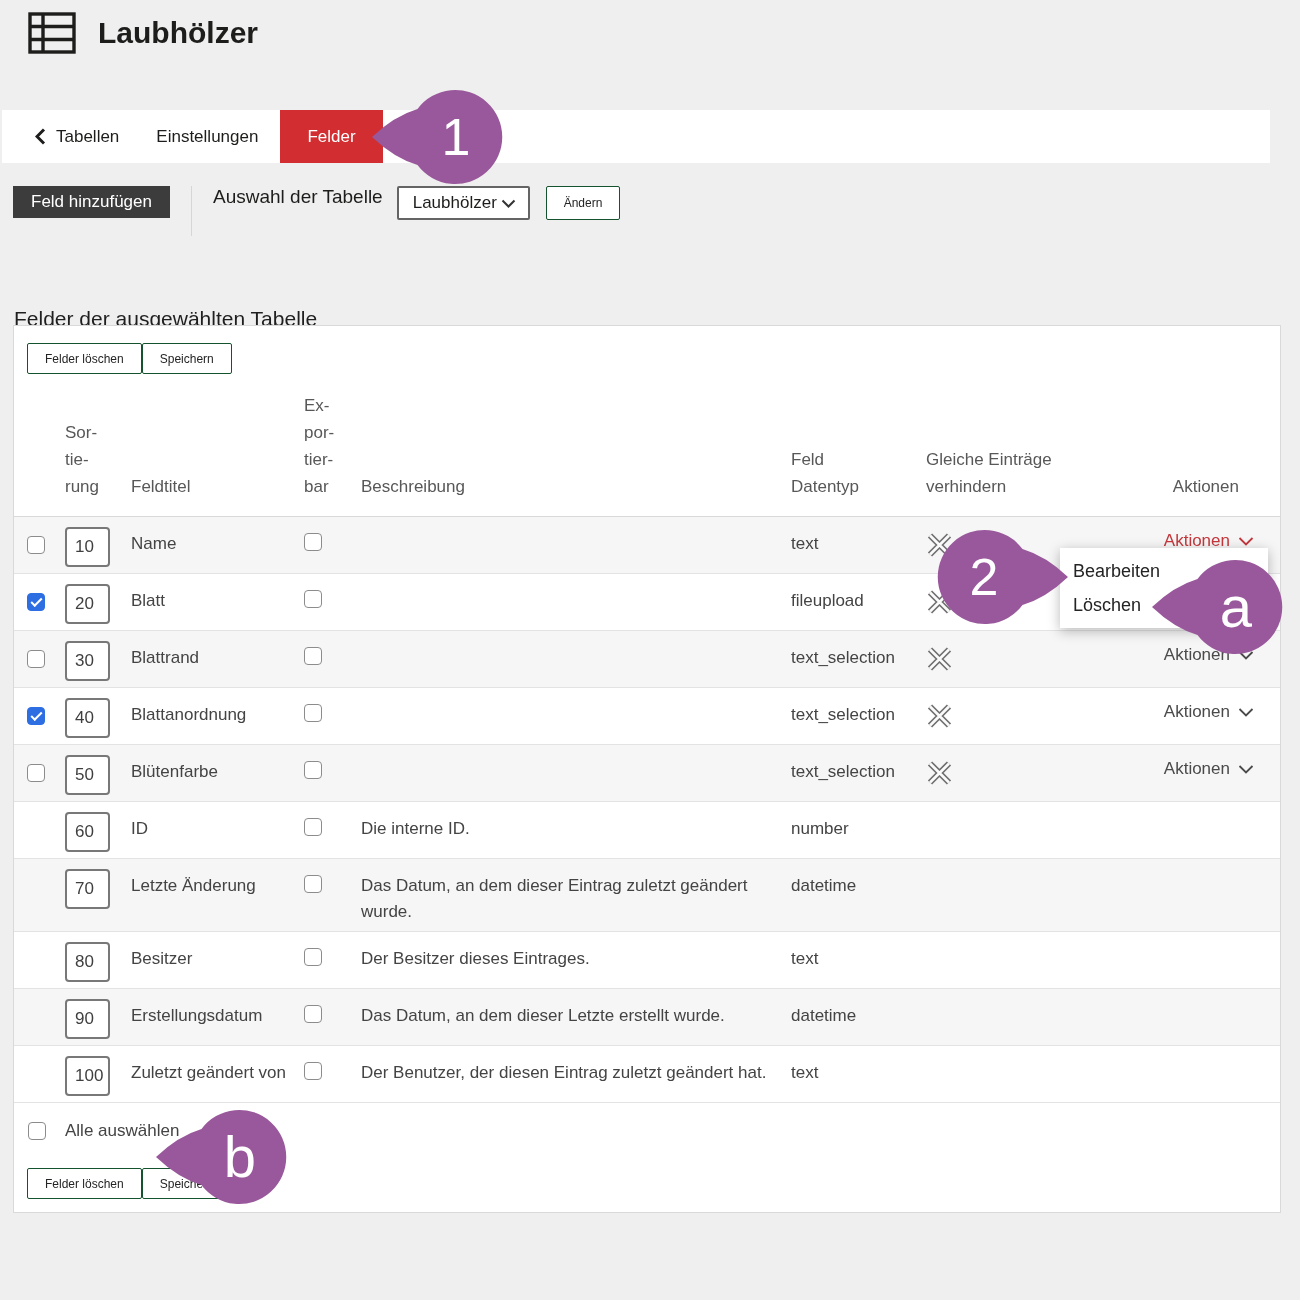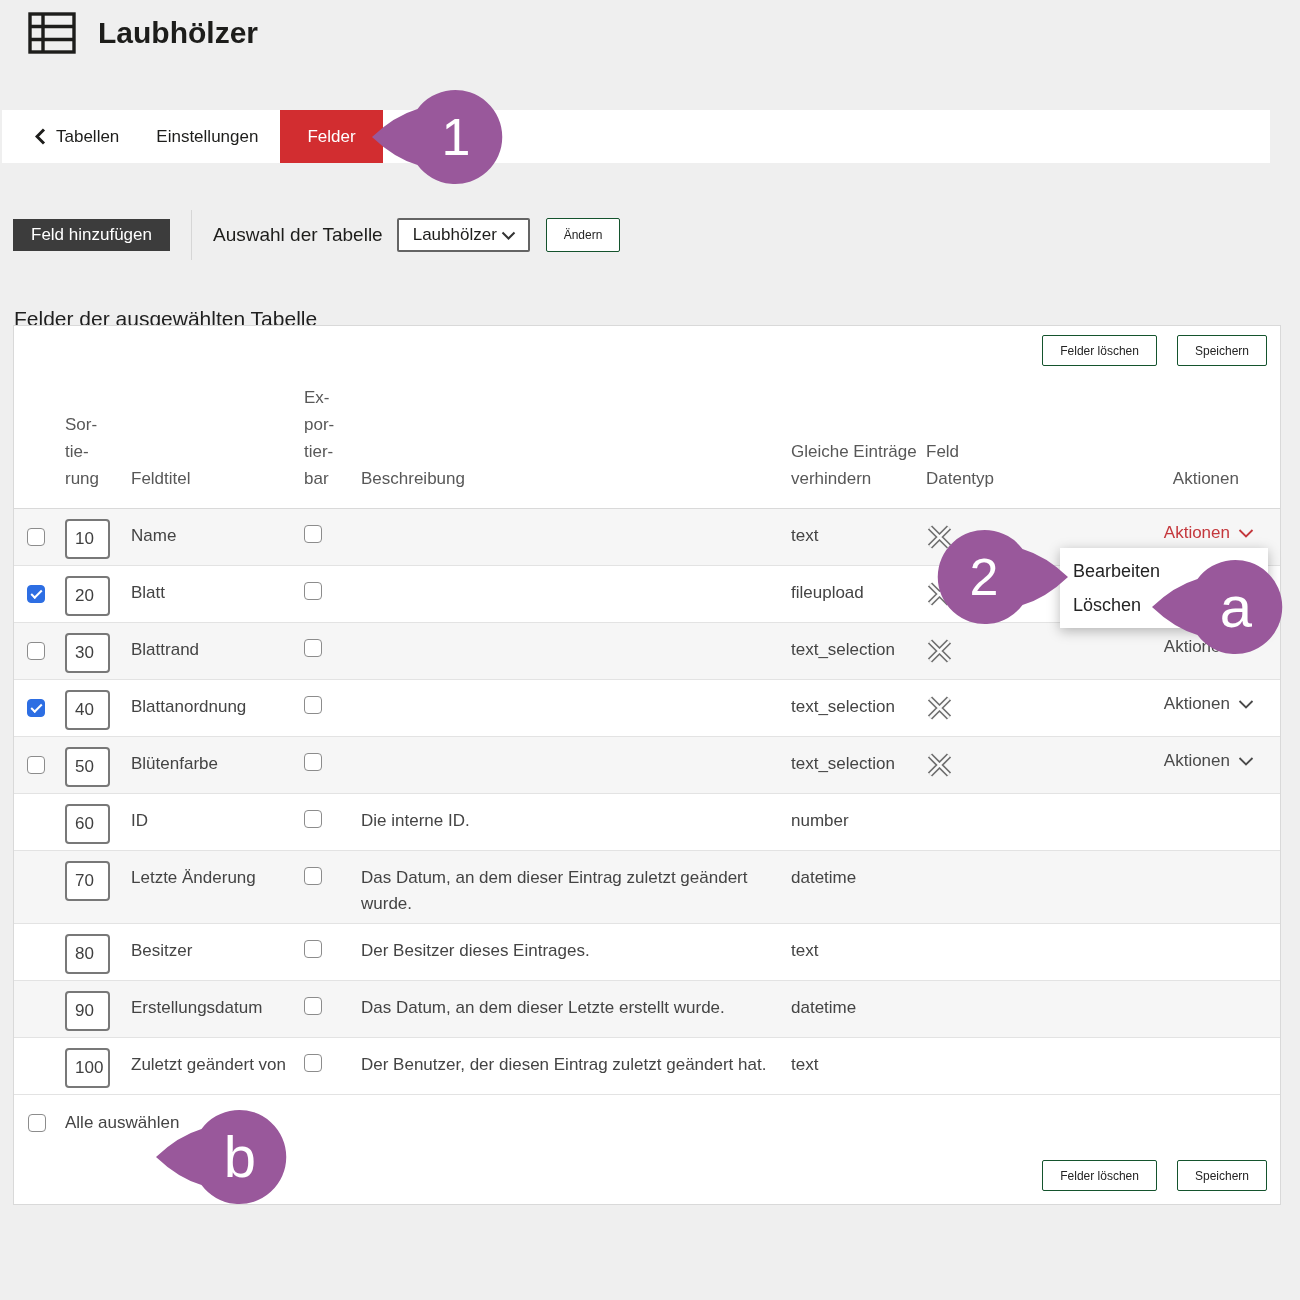--- a/index.html
+++ b/index.html
@@ -12,34 +12,34 @@
   .app-title { font-size:30px; font-weight:bold; color:#1d1d1b; }
 
   
   .navbar { position:absolute; left:2px; top:110px; width:1268px; height:53px; background:#fff; display:flex; align-items:center; }
   .nav-back { display:flex; align-items:center; gap:10px; margin-left:33px; cursor:pointer; }
   .nav-item { font-size:17px; color:#1d1d1b; cursor:pointer; }
   .nav-item.settings { margin-left:37px; }
   .nav-tab-active { margin-left:22px; height:53px; display:flex; align-items:center; padding:0 27px; background:#d22d30; color:#fff; font-size:17px; cursor:pointer; }
 
   
-  .toolbar { position:absolute; left:13px; top:210px; height:50px; display:flex; align-items:center; }
+  .toolbar { position:absolute; left:13px; top:186px; height:50px; display:flex; align-items:flex-start; }
   .btn-dark { background:#3c3c3c; color:#fff; border:none; font-size:17px; padding:6px 18px; height:32px; min-width:152px; font-family:inherit; cursor:pointer; }
   .toolbar-divider { width:1px; height:50px; background:#d6d6d6; margin:0 21px; }
   .toolbar-label { font-size:19px; color:#1d1d1b; }
   .select { margin-left:14px; width:133px; height:34px; border:2px solid #646464; background:#fff; display:flex; align-items:center; justify-content:space-between; padding:0 12px 0 14px; border-radius:2px; cursor:pointer; }
   .select-value { font-size:17px; color:#1d1d1b; }
   .btn-light { background:#fff; border:1px solid #14532d; color:#242424; font-size:12px; height:34px; padding:0 17px; font-family:inherit; border-radius:2px; cursor:pointer; }
   .toolbar .btn-light { margin-left:16px; }
 
   
   .section-heading { position:absolute; left:14px; top:307px; font-size:21px; font-weight:normal; color:#1f1f1f; }
 
   .panel { position:absolute; left:13px; top:325px; width:1268px; min-height:860px; background:#fff; border:1px solid #d9d9d9; padding-bottom:13px; }
-  .panel-top, .panel-bottom { display:flex; justify-content:flex-end; padding:9px 13px 0 13px;gap:20px; }
+  .panel-top, .panel-bottom { display:flex; justify-content:flex-start; padding:17px 13px 0 13px; }
   .panel-bottom { padding-top:12px; }
   .panel .btn-light { height:31px; }
 
   
   .grid { display:grid; grid-template-columns:38px 66px 173px 57px 430px 135px 1fr 150px; padding:0 13px; }
   .thead { align-items:end; padding-top:18px; padding-bottom:16px; border-bottom:1px solid #d9d9d9; }
   .th { font-size:17px; color:#585858; white-space:pre-line; line-height:27px; }
   .th.actions { justify-self:end; padding-right:28px; }
 
   .trow { min-height:56px; border-bottom:1px solid #e3e3e3; align-items:start; padding-bottom:6px; }
@@ -122,24 +122,24 @@
       <span class="th"></span>
       <span class="th">Sor-
 tie-
 rung</span>
       <span class="th">Feldtitel</span>
       <span class="th">Ex-
 por-
 tier-
 bar</span>
       <span class="th">Beschreibung</span>
+      <span class="th">Feld
+Datentyp</span>
       <span class="th">Gleiche Einträge
 verhindern</span>
-      <span class="th">Feld
-Datentyp</span>
       <span class="th actions">Aktionen</span>
     </div>
 
     <div id="rows">
   <div class="grid trow odd">
     <span class="cb-slot"><span class="cb row-cb"></span></span>
     <span><input class="sort-input" value="10" style=""></span>
     <span class="cell-text ftitle">Name</span>
     <span><span class="cb export-cb"></span></span>
     <span class="cell-text desc"></span>

